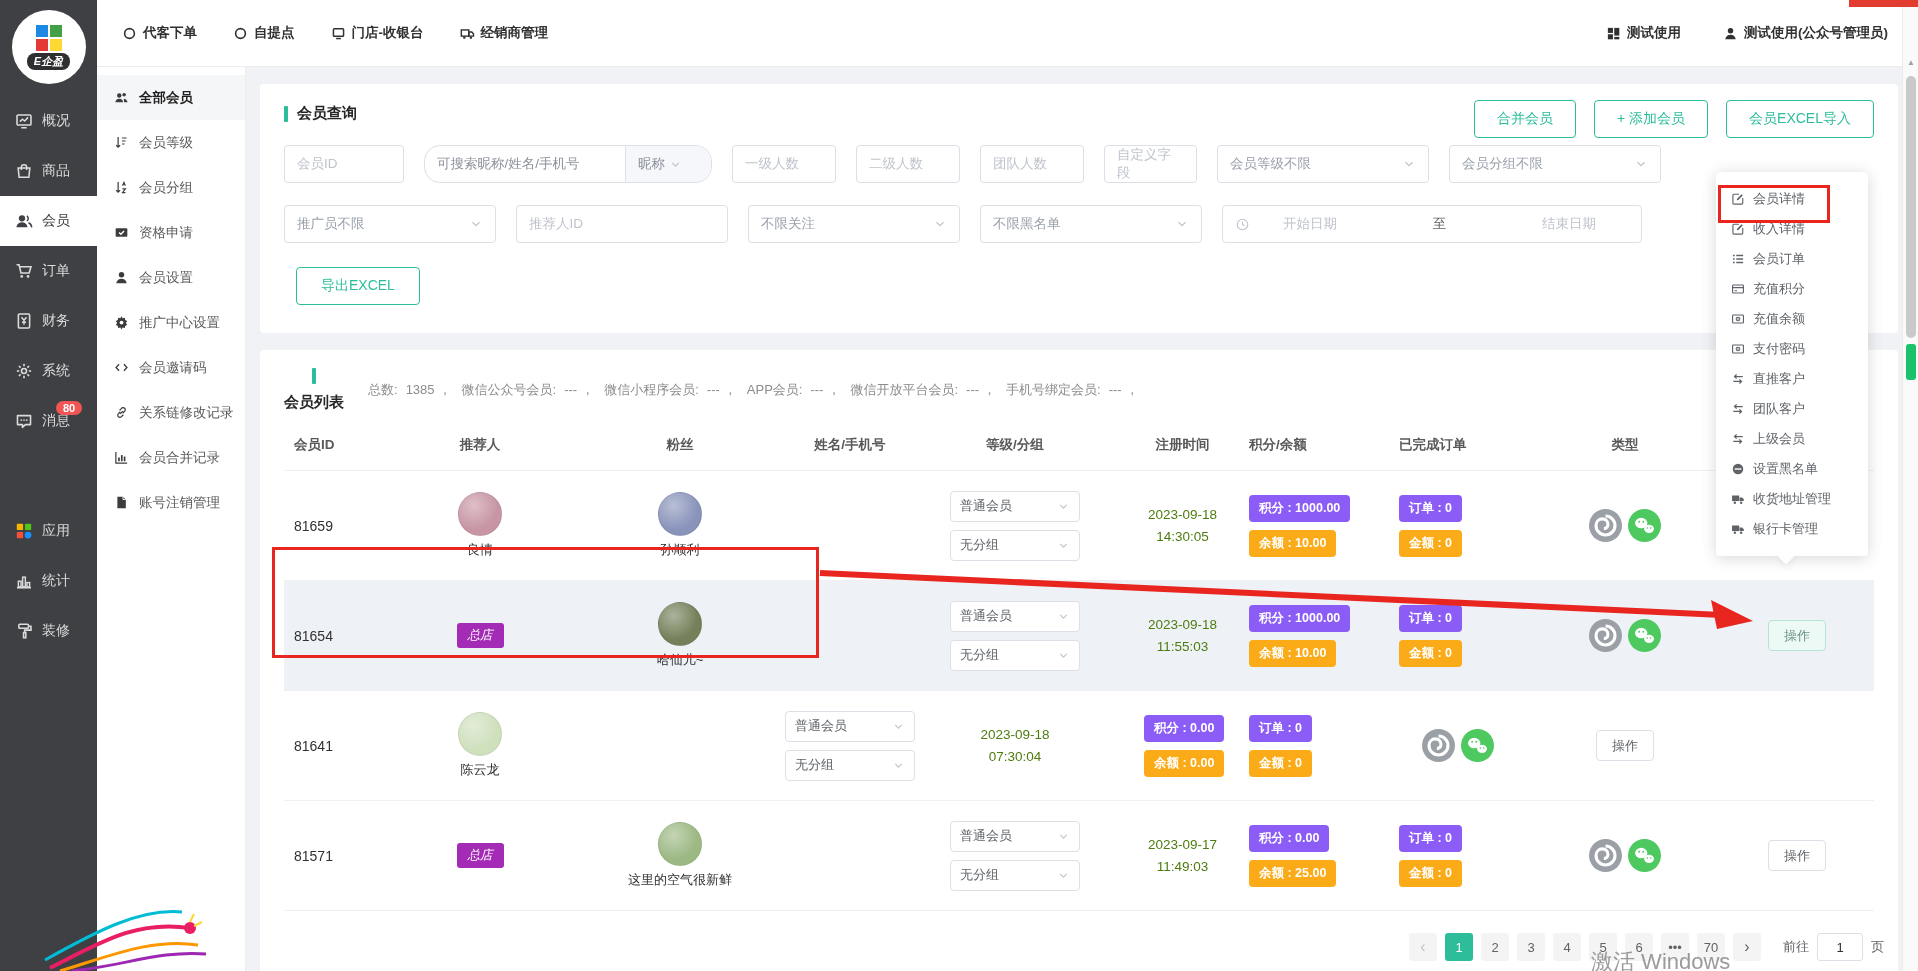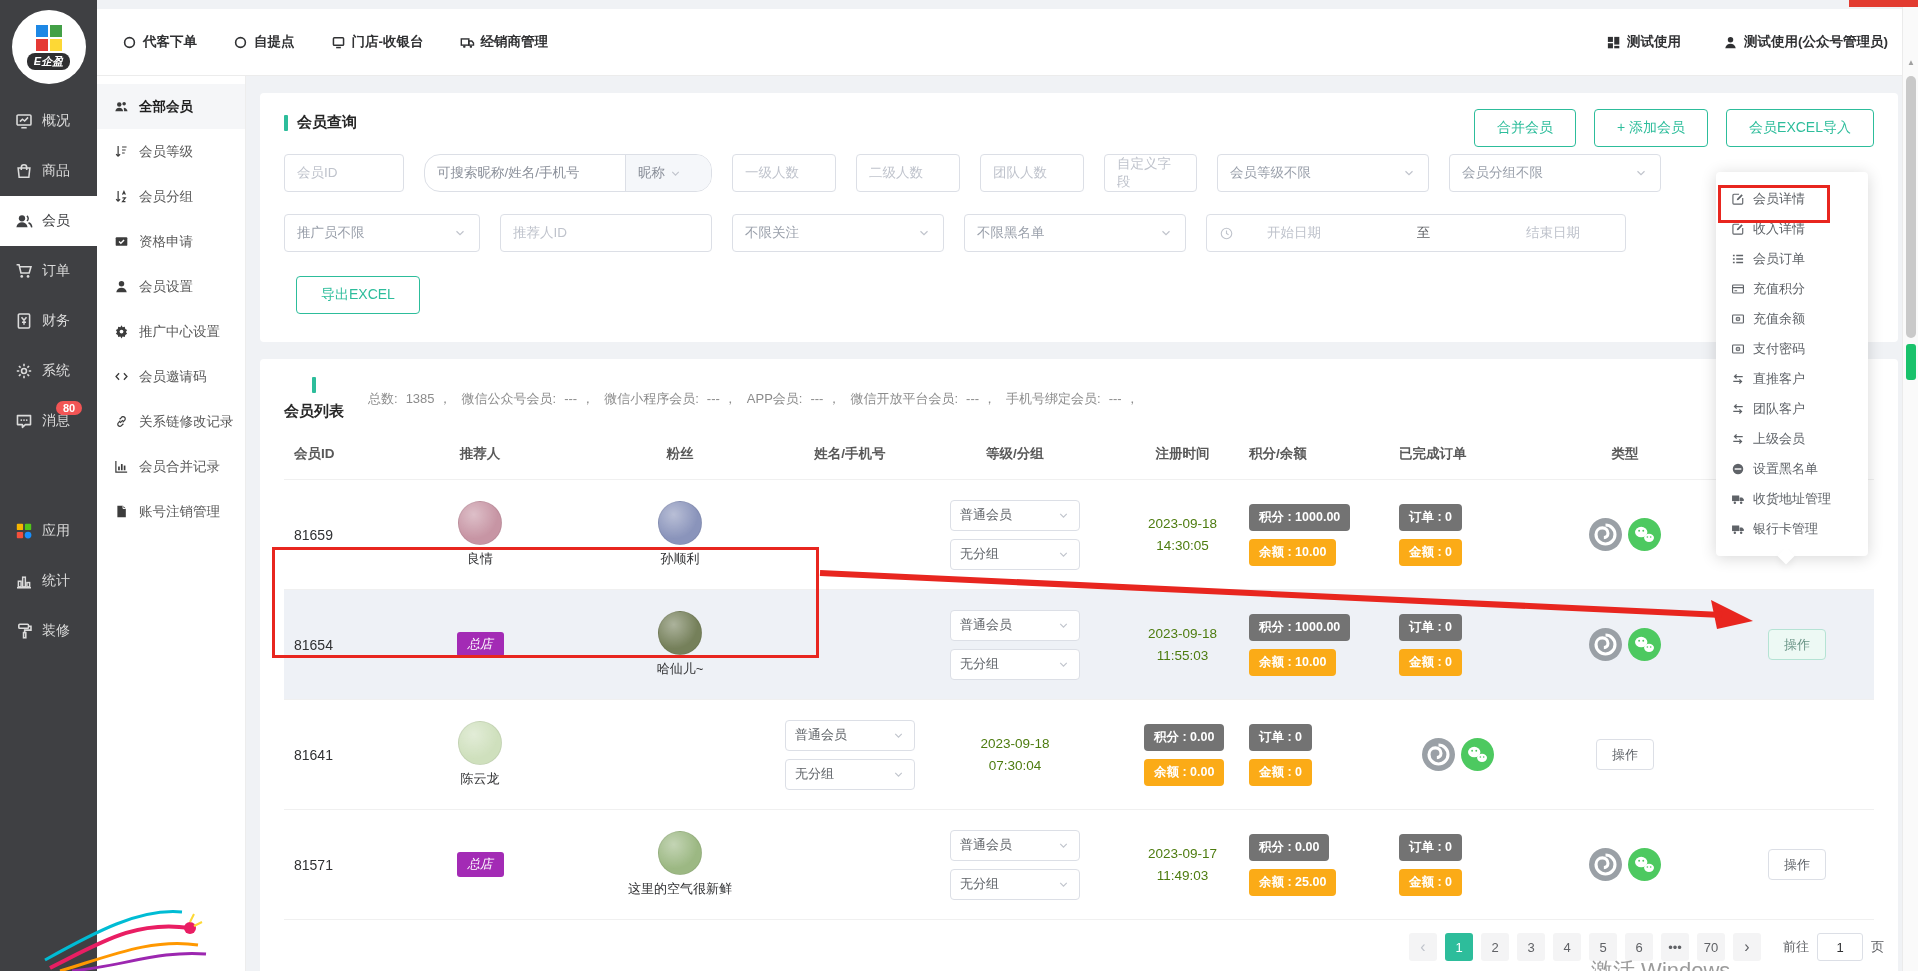--- a/index.html
+++ b/index.html
@@ -16,21 +16,21 @@
   .logo-ribbon { background:#2f2f31; color:#fff; font-size:11px; font-weight:bold; font-style:italic; padding:1px 7px; border-radius:8px; white-space:nowrap; }
   .rail-nav { margin-top:8px; }
   .rail-item { height:50px; display:flex; align-items:center; gap:9px; padding-left:15px; color:#dbdbdb; font-size:14px; cursor:pointer; position:relative; }
   .rail-item.active { background:#fff; color:#3f4043; }
   .rail-item .icn { width:18px; height:18px; flex:none; }
   .rail-badge { position:absolute; top:5px; left:56px; background:#f25555; color:#fff; font-size:11px; font-weight:bold; border-radius:9px; padding:1px 7px; }
   .rail-bottom { margin-top:60px; }
 
   
   .right-col { flex:1; display:flex; flex-direction:column; min-width:0; }
-  .topbar { height:67px; background:#fff; border-bottom:1px solid #ececec; display:flex; align-items:center; padding:0 30px 0 25px; flex:none;margin-top:9px; }
+  .topbar { height:67px; background:#fff; border-bottom:1px solid #ececec; display:flex; align-items:center; padding:0 30px 0 25px; flex:none; }
   .topnav { display:flex; gap:36px; }
   .top-item { display:flex; align-items:center; gap:6px; font-size:13.5px; font-weight:bold; color:#303133; cursor:pointer; }
   .top-item .icn { width:15px; height:15px; }
   .topbar-right { margin-left:auto; display:flex; gap:42px; }
 
   .body-row { flex:1; display:flex; min-height:0; }
 
   
   .submenu { width:149px; background:#fff; border-right:1px solid #ededed; padding-top:8px; z-index:25; flex:none; }
   .sub-item { height:45px; display:flex; align-items:center; gap:10px; padding-left:17px; font-size:13.5px; color:#595959; cursor:pointer; white-space:nowrap; overflow:hidden; }
@@ -75,21 +75,21 @@
   .cell-person { display:flex; flex-direction:column; align-items:center; gap:5px; }
   .avatar { width:44px; height:44px; border-radius:50%; border:1px solid rgba(0,0,0,.06); }
   .pname { font-size:13px; color:#303133; max-width:180px; text-align:center; }
   .pbadge { background:#a32bb5; color:#fff; font-size:12.5px; padding:4px 11px; border-radius:3px;font-style:italic; }
   .cell-level { display:flex; flex-direction:column; gap:8px; align-items:center; }
   .mini-select { width:130px; height:31px; border:1px solid #dcdfe6; border-radius:4px; background:#fff; display:flex; align-items:center; padding:0 9px; font-size:13px; color:#5f6368; }
   .mini-select .chev { margin-left:auto; width:13px; height:13px; color:#c0c4cc; }
   .cell-time { text-align:center; font-size:13.5px; color:#4d7c0f; line-height:1.6; }
   .cell-pills { display:flex; flex-direction:column; gap:8px; align-items:flex-start; padding-left:14px; }
   .pill { color:#fff; font-size:12.5px; font-weight:bold; border-radius:4px; padding:5px 10px; white-space:nowrap; }
-  .pill.teal { background:#737373; }
+  .pill.teal { background:#8b5cf6; }
   .pill.orange { background:#fbab17; }
   .cell-type { display:flex; justify-content:center; gap:6px; }
   .type-ic { width:33px; height:33px; }
   .cell-op { display:flex; justify-content:center; }
   .op-btn { width:58px; height:31px; border:1px solid #dcdfe6; border-radius:4px; background:#fff; color:#5f6368; font-size:13px; cursor:pointer; }
   .op-btn.active { background:#edf9f4; border-color:#b5e3d4; color:#6a9486; }
 
   
   .pagebar { position:absolute; left:14px; right:20px; bottom:0; height:48px; background:#fff; display:flex; align-items:center; justify-content:flex-end; gap:8px; padding-right:14px; z-index:15; }
   .pg { min-width:28px; height:28px; border-radius:3px; background:#f4f4f5; color:#606266; font-size:13px; display:flex; align-items:center; justify-content:center; padding:0 6px; cursor:pointer; }
@@ -458,21 +458,21 @@
               <div class="f-box f-select" style="width:212px">
                 <span>会员分组不限</span>
                 <span class="chev icn">
                   <svg viewBox="0 0 16 16">
                     <path d="M4 6l4 4 4-4" fill="none" stroke="currentColor" stroke-width="1.4"></path>
                   </svg>
                 </span>
               </div>
             </div>
           <div class="filters" id="filters-row2">
-              <div class="f-box f-select" style="width:196px">
+              <div class="f-box f-select" style="width:212px">
                 <span>推广员不限</span>
                 <span class="chev icn">
                   <svg viewBox="0 0 16 16">
                     <path d="M4 6l4 4 4-4" fill="none" stroke="currentColor" stroke-width="1.4"></path>
                   </svg>
                 </span>
               </div>
               <div class="f-box" style="width:212px">推荐人ID</div>
               <div class="f-box f-select" style="width:212px">
                 <span>不限关注</span>

